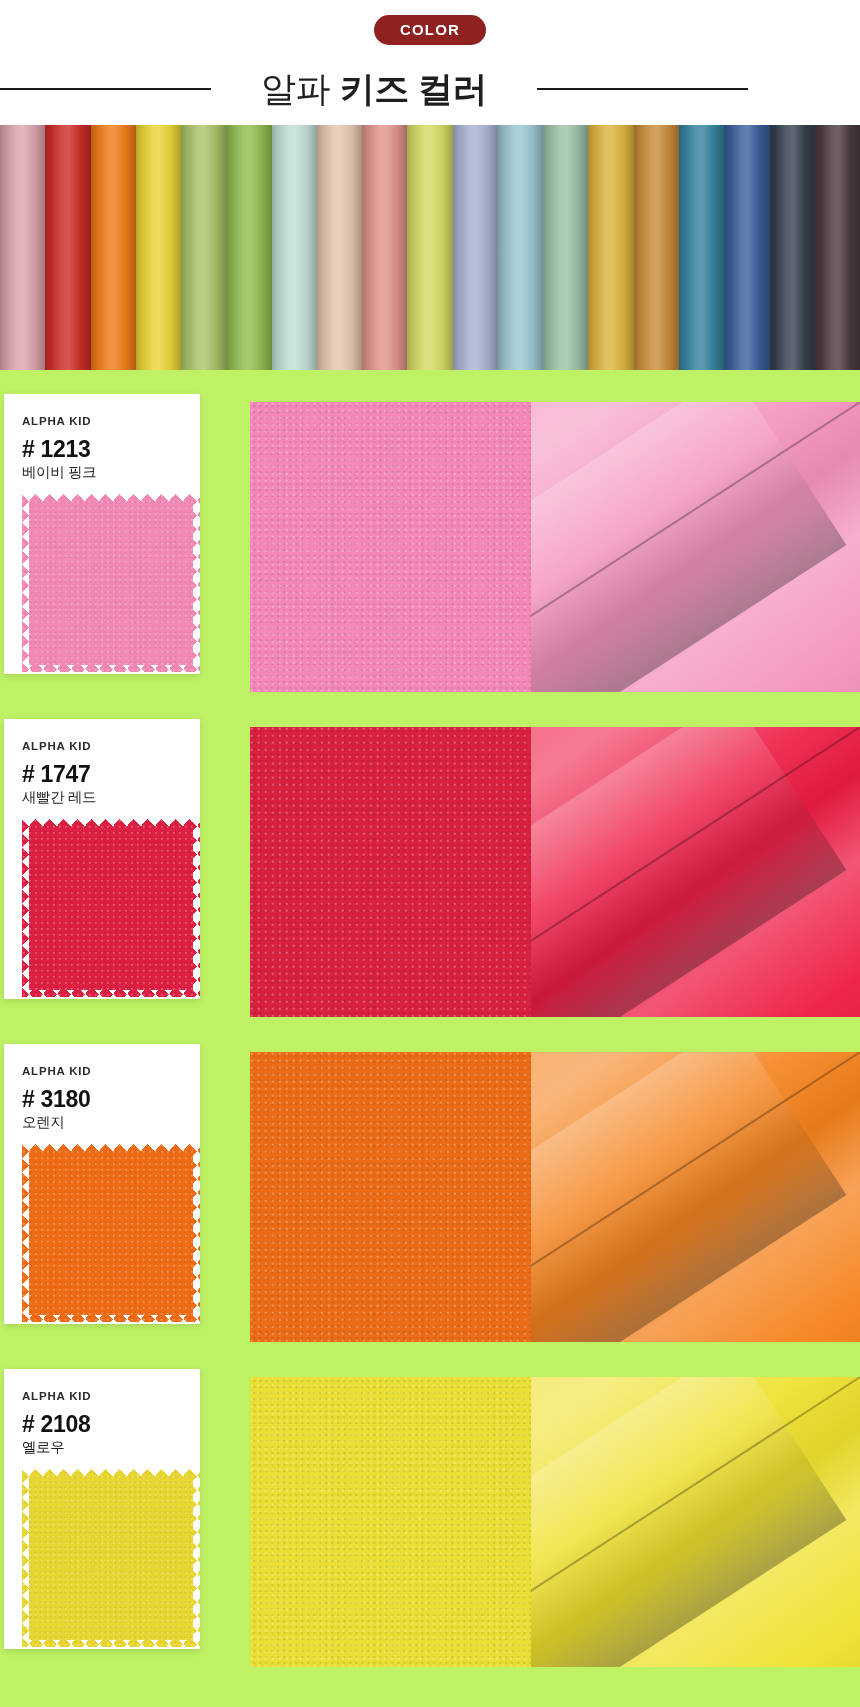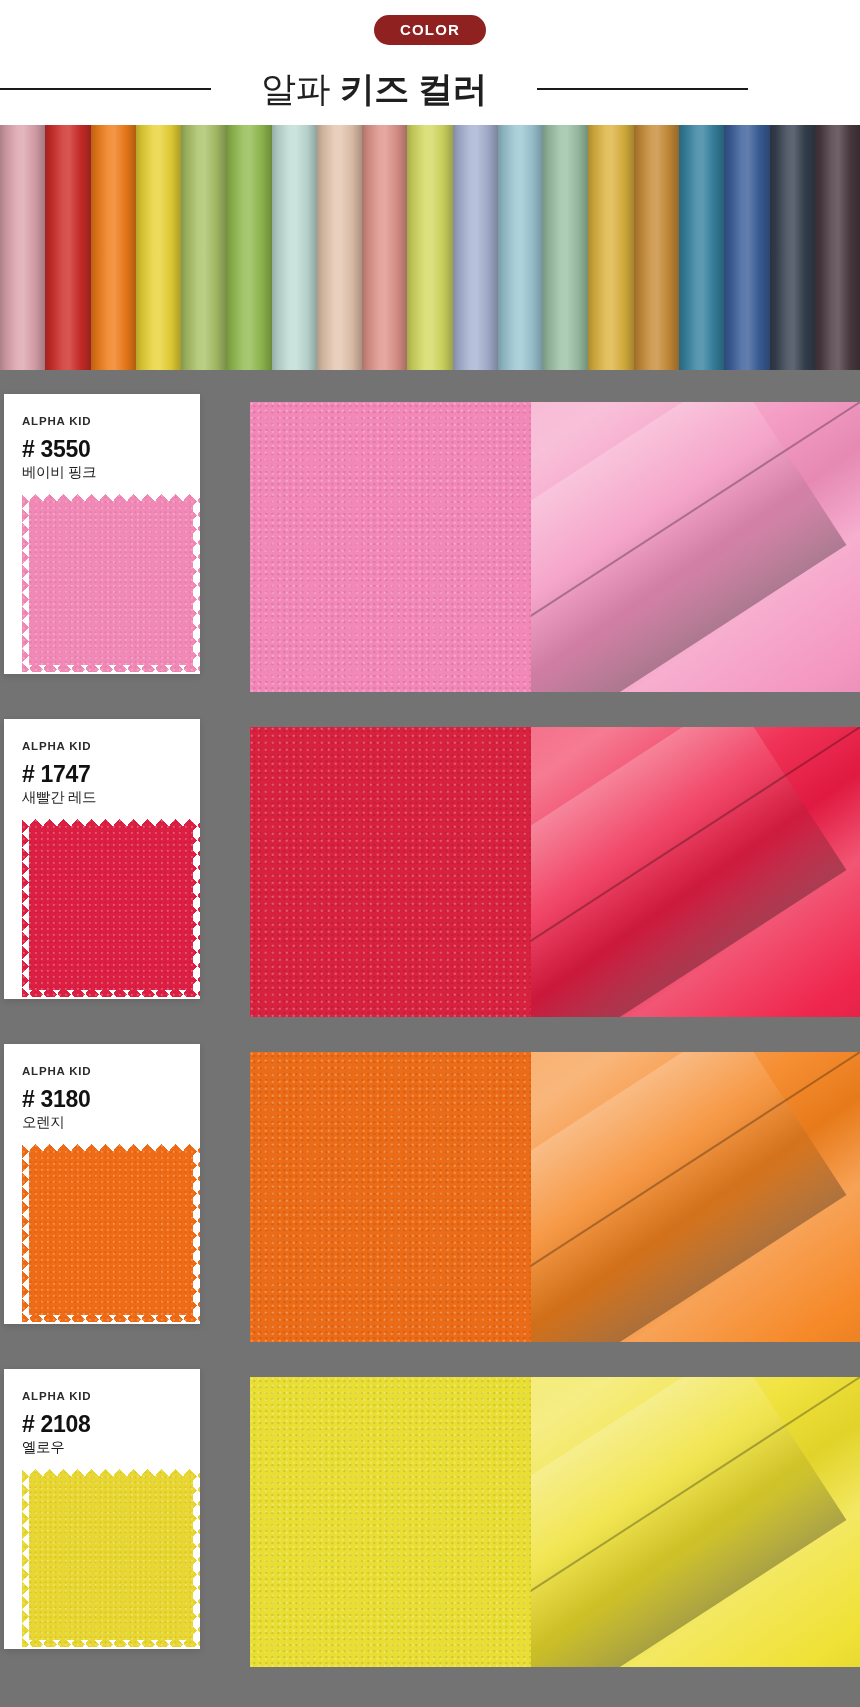--- a/index.html
+++ b/index.html
@@ -8,21 +8,21 @@
     width: 860px;
     background: #ffffff;
     font-family: "Liberation Sans", "DejaVu Sans", sans-serif;
     -webkit-font-smoothing: antialiased;
   }
 
   .page {
     position: relative;
     width: 860px;
     min-height: 1707px;
-    background: #737373;
+    background: #bef264;
     overflow: hidden;
   }
 
   
   .header {
     position: relative;
     width: 860px;
     height: 125px;
     background: #ffffff;
   }
@@ -284,21 +284,21 @@
       <div class="roll" style="background: rgb(54, 130, 160);"></div>
       <div class="roll" style="background: rgb(58, 94, 153);"></div>
       <div class="roll" style="background: rgb(54, 65, 79);"></div>
       <div class="roll" style="background: rgb(75, 58, 65);"></div>
     </div>
 
   <div class="rows" id="rows">
       <div class="row">
         <div class="card">
           <div class="card-brand">ALPHA KID</div>
-          <div class="card-code"># 3550</div>
+          <div class="card-code"># 1213</div>
           <div class="card-name">베이비 핑크</div>
           <div class="swatch-box">
             <div class="swatch" style="background: rgb(242, 136, 182);"></div>
           </div>
         </div>
         <div class="photo">
           <div class="photo-flat" style="background: rgb(242, 135, 184);"></div>
           <div class="photo-roll" style="background: rgb(244, 146, 190);">
             <div class="sheen"></div>
             <div class="fold"></div>

